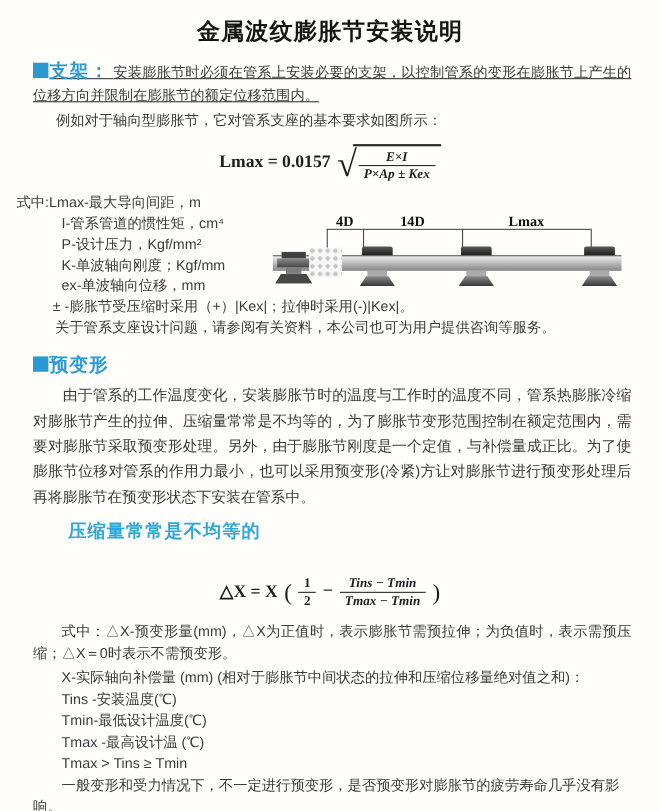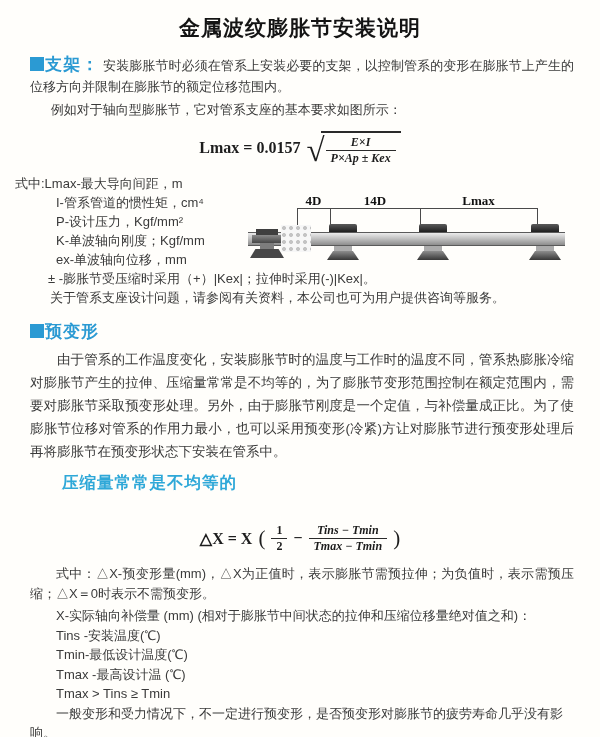--- a/index.html
+++ b/index.html
@@ -5,21 +5,21 @@
   html,body{margin:0;padding:0;width:600px;height:737px;background:#fffefb;overflow:hidden;}
   body{font-family:"Liberation Sans",sans-serif;color:#3a3a3a;}
   .page{position:relative;width:600px;height:737px;}
 
   .title{margin:0;padding-top:14px;text-align:center;font-size:21px;font-weight:bold;color:#141414;letter-spacing:1px;}
 
   
   .blue-square{display:inline-block;width:14px;height:14px;background:#2b9ad3;vertical-align:-1px;margin-right:1px;}
   .sec-label{color:#2b9ad3;font-size:17px;font-weight:bold;letter-spacing:1px;}
 
-  .para{margin:12px 26px 0 30px;font-size:13px;line-height:21px;text-align:justify;}
+  .para{margin:12px 26px 0 30px;font-size:13px;line-height:21px;text-align:justify;text-decoration:underline;}
   .example{margin:2px 26px 0 30px;font-size:13px;line-height:21px;text-indent:1.6em;}
 
   
   .formula{font-family:"Liberation Serif",serif;font-weight:bold;color:#1d1d1d;}
   .formula-row{display:flex;justify-content:center;align-items:center;gap:6px;}
   .f-lmax{margin-top:9px;height:38px;}
   .frac{display:inline-flex;flex-direction:column;text-align:center;font-size:12px;line-height:1.2;vertical-align:middle;}
   .frac .num{border-bottom:1px solid #2a2a2a;padding:0 5px;}
   .frac .den{padding:0 5px;}
   .it{font-style:italic;}

